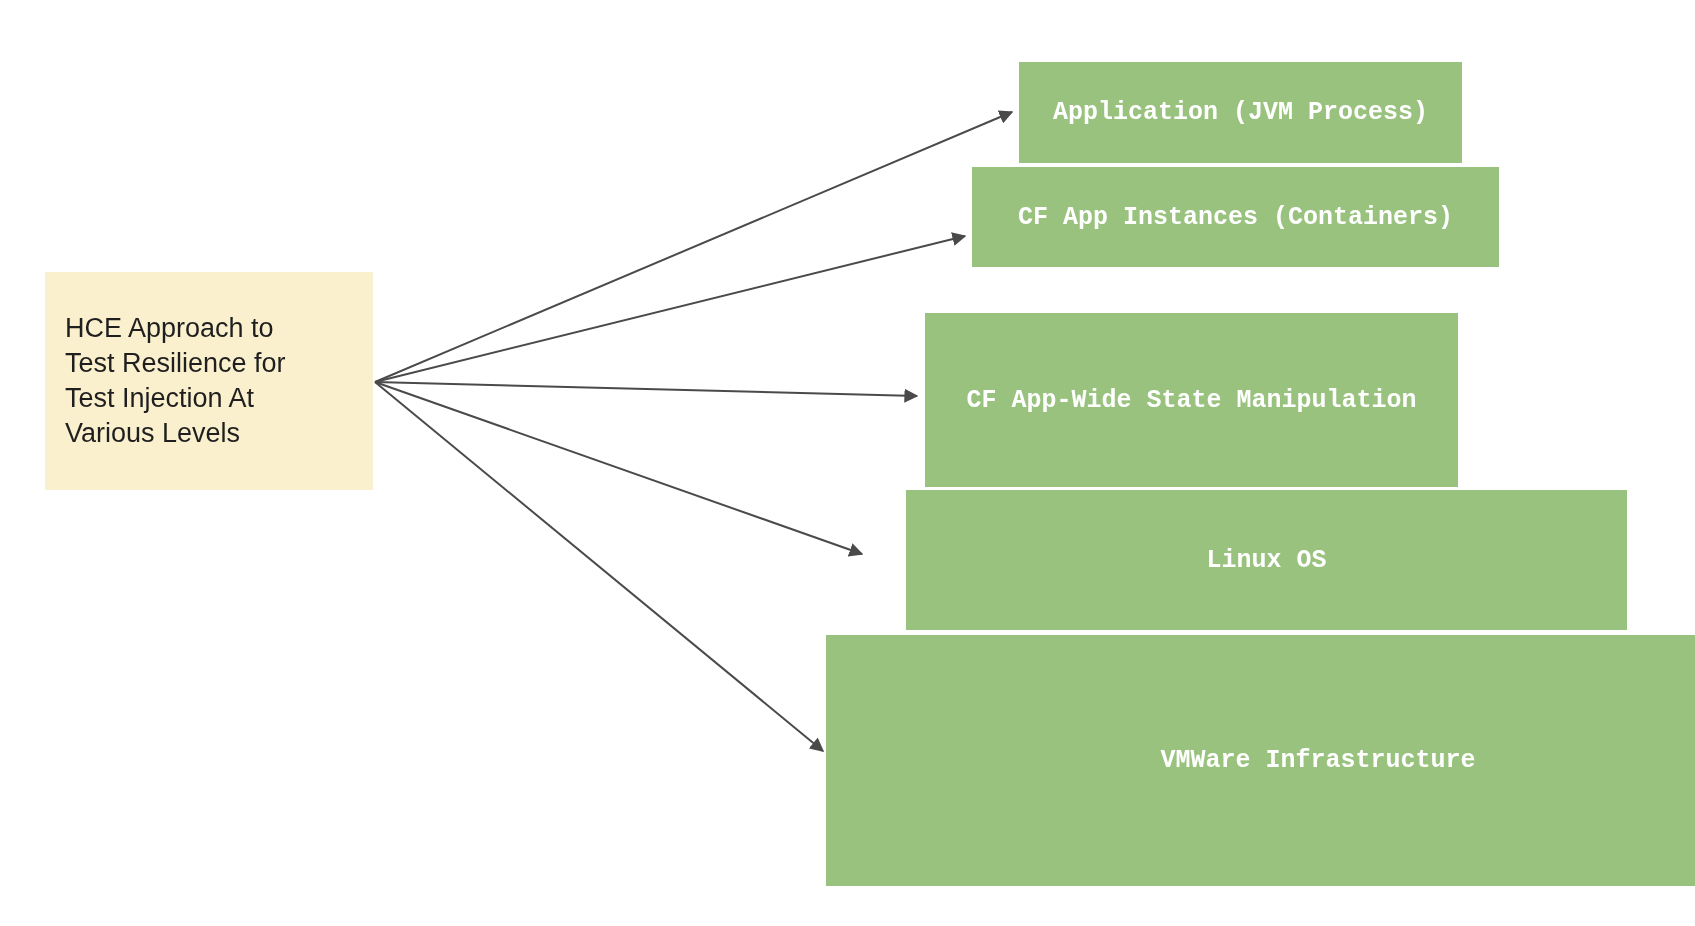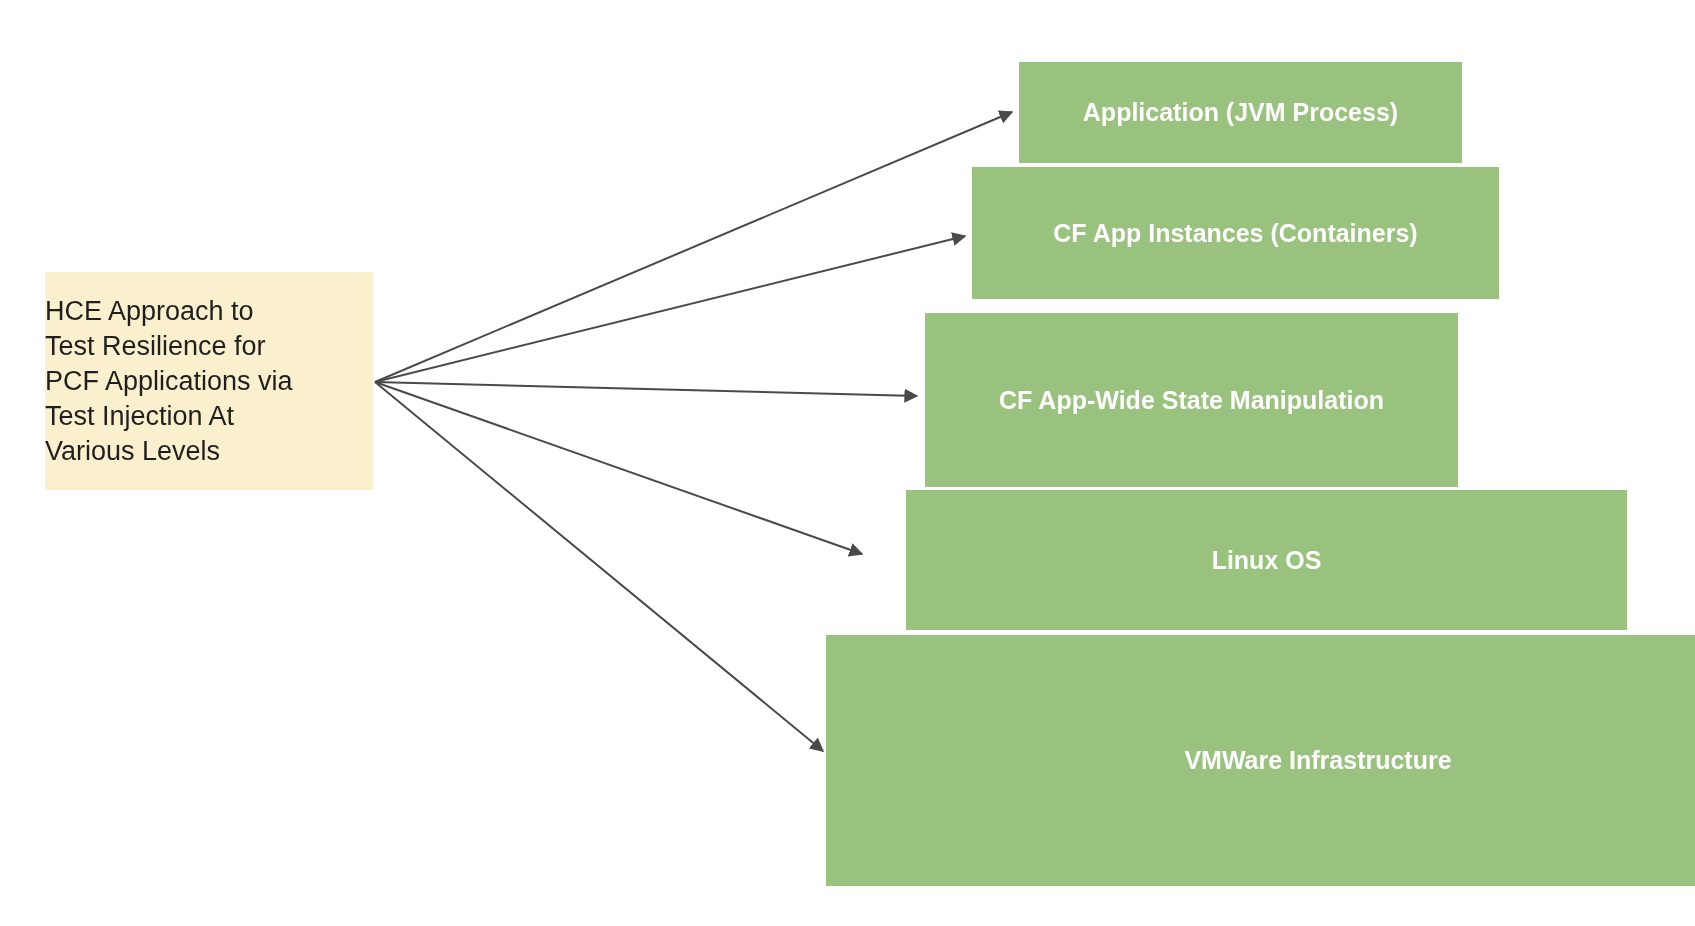--- a/index.html
+++ b/index.html
@@ -26,20 +26,21 @@
     pointer-events: none;
     color: var(--arrow-color, #4a4a4a);
   }
   .note-box {
     position: absolute;
     left: 45px;
     top: 272px;
     width: 328px;
     height: 218px;
     box-sizing: border-box;
+    padding-left: 20px;
     padding-right: 8px;
     background: var(--note-bg, #faf0cd);
     color: var(--note-text, #1f1f1f);
     display: flex;
     flex-direction: column;
     justify-content: center;
     font-size: 27px;
     line-height: 35px;
     border-radius: 1px;
   }
@@ -52,23 +53,24 @@
     color: var(--level-text, #ffffff);
     display: flex;
     align-items: center;
     justify-content: center;
     font-weight: bold;
     font-size: 25px;
     text-align: center;
   }
   .level-label {
     white-space: nowrap;
+    font-family: Liberation Mono, monospace;
   }
   .lv-1 { left: 1019px; top: 62px;  width: 443px; height: 101px; }
-  .lv-2 { left: 972px;  top: 167px; width: 527px; height: 132px; }
+  .lv-2 { left: 972px;  top: 167px; width: 527px; height: 100px; }
   .lv-3 { left: 925px;  top: 313px; width: 533px; height: 174px; }
   .lv-4 { left: 870px;  top: 490px; width: 721px; height: 140px; margin-left: 36px; }
   .lv-5 { left: 826px;  top: 635px; width: 984px; height: 251px; }
 </style>
 </head>
 <body>
 
 <div class="canvas">
 
   <svg class="arrows" viewBox="0 0 1695 926" xmlns="http://www.w3.org/2000/svg">
@@ -80,21 +82,20 @@
     <line x1="375" y1="382" x2="1012" y2="112" stroke="currentColor" stroke-width="2" marker-end="url(#arrowhead)"></line>
     <line x1="375" y1="382" x2="965" y2="236" stroke="currentColor" stroke-width="2" marker-end="url(#arrowhead)"></line>
     <line x1="375" y1="382" x2="917" y2="396" stroke="currentColor" stroke-width="2" marker-end="url(#arrowhead)"></line>
     <line x1="375" y1="382" x2="862" y2="554" stroke="currentColor" stroke-width="2" marker-end="url(#arrowhead)"></line>
     <line x1="375" y1="382" x2="823" y2="751" stroke="currentColor" stroke-width="2" marker-end="url(#arrowhead)"></line>
   </svg>
 
   <div class="note-box">
     <div class="note-line">HCE Approach to</div>
     <div class="note-line">Test Resilience for</div>
-    <div class="note-line">PCF Applications via</div>
     <div class="note-line">Test Injection At</div>
     <div class="note-line">Various Levels</div>
   </div>
 
   <div class="level-box lv-1">
     <span class="level-label">Application (JVM Process)</span>
   </div>
   <div class="level-box lv-2">
     <span class="level-label">CF App Instances (Containers)</span>
   </div>

